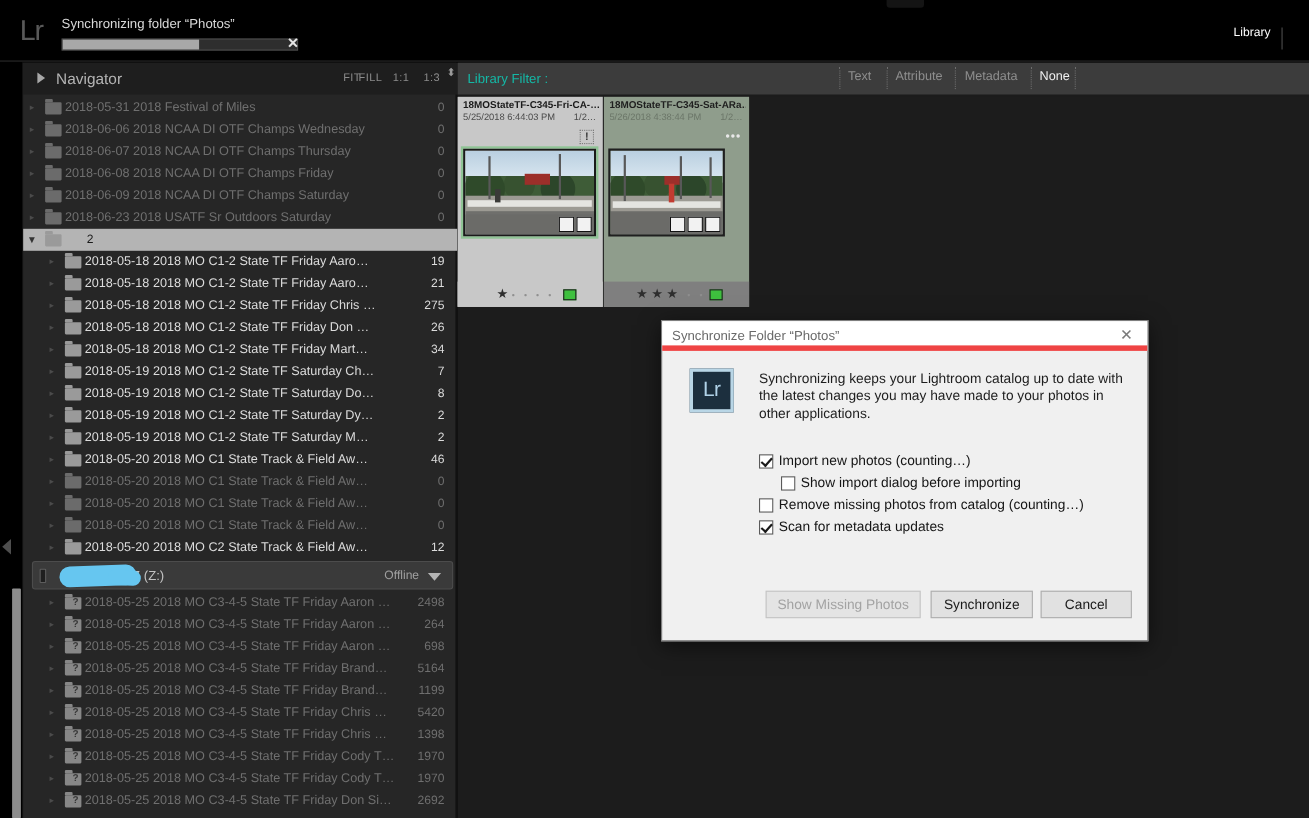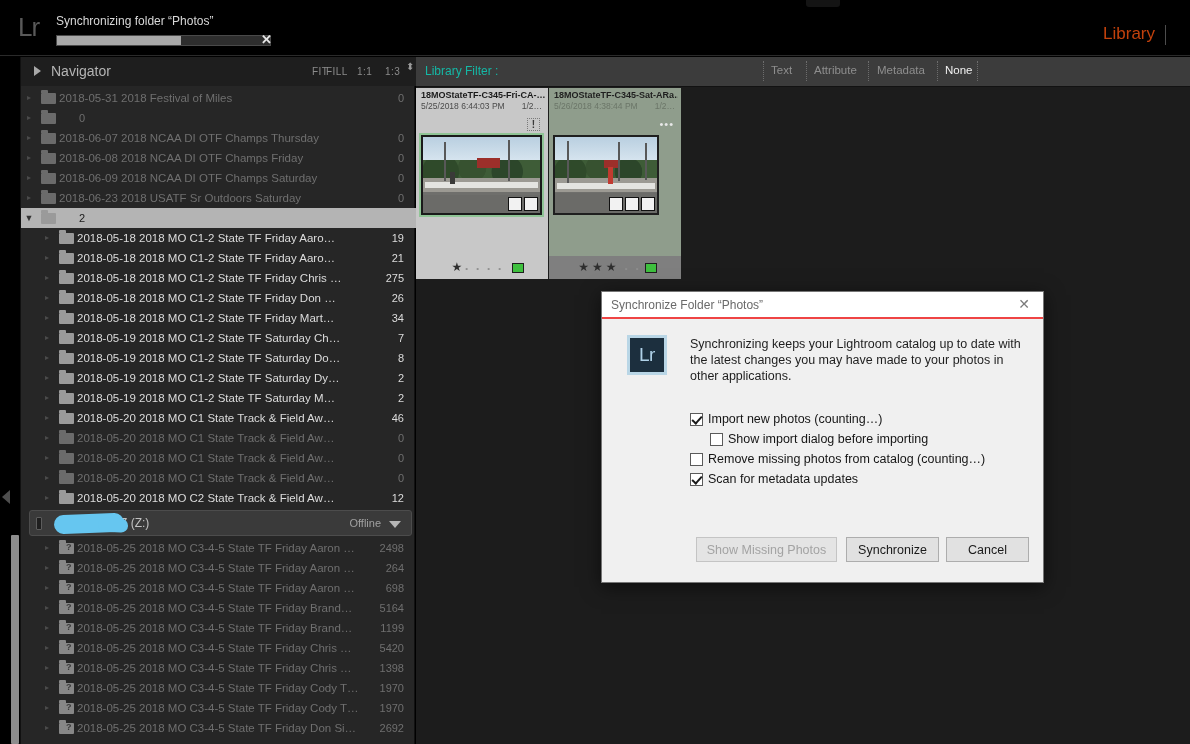--- a/index.html
+++ b/index.html
@@ -36,21 +36,21 @@
     position: absolute; left: 261px; top: 33px;
     font-size: 13px; color: #e6e6e6; line-height: 14px;
     font-weight: bold; cursor: pointer;
   }
   #top-center-nub {
     position: absolute; left: 806px; top: 0px; width: 34px; height: 7px;
     background: #141414; border-radius: 0 0 3px 3px;
   }
   #module-library {
     position: absolute; right: 35px; top: 24px;
-    font-size: 17px; color: #c2410c;
+    font-size: 11px; color: #ffffff;
   }
   #module-divider {
     position: absolute; right: 24px; top: 25px;
     width: 1px; height: 20px; background: #4d4d4d;
   }
   #topbar-underline {
     position: absolute; left: 0; top: 55px; width: 1190px; height: 1px;
     background: #2a2a2a;
   }
 
@@ -306,21 +306,21 @@
   
   #modal {
     position: absolute; left: 601px; top: 291px;
     width: 443px; height: 292px;
     background: #f0f0f0;
     border: 1px solid #767676;
     box-shadow: 0 4px 18px rgba(0,0,0,.55);
   }
   #modal-title-bar {
     position: absolute; left: 0; top: 0; width: 441px; height: 27px;
-    background: #ffffff; border-bottom: 2px solid #ef4444;
+    background: #ffffff; border-bottom: 5px solid #ef4444;
   }
   #modal-title {
     position: absolute; left: 9px; top: 6px;
     font-size: 12px; color: #6a6a6a;
   }
   #modal-close {
     position: absolute; right: 8px; top: 4px;
     width: 22px; height: 18px;
     font-size: 14px; color: #7a7a7a; text-align: center; line-height: 17px;
     cursor: pointer;
@@ -416,20 +416,21 @@
           <div class="folder-ico dimf"></div>
         </div>
         <div class="fname">2018-05-31 2018 Festival of Miles</div>
         <div class="fcount">0</div>
       </div>
       <div class="frow dim">
         <div class="disc" style="opacity: 0.55;">▸</div>
         <div class="fold">
           <div class="folder-ico dimf"></div>
         </div>
+        <div class="fname">2018-06-06 2018 NCAA DI OTF Champs Wednesday</div>
         <div class="fcount">0</div>
       </div>
       <div class="frow dim">
         <div class="disc" style="opacity: 0.55;">▸</div>
         <div class="fold">
           <div class="folder-ico dimf"></div>
         </div>
         <div class="fname">2018-06-07 2018 NCAA DI OTF Champs Thursday</div>
         <div class="fcount">0</div>
       </div>

